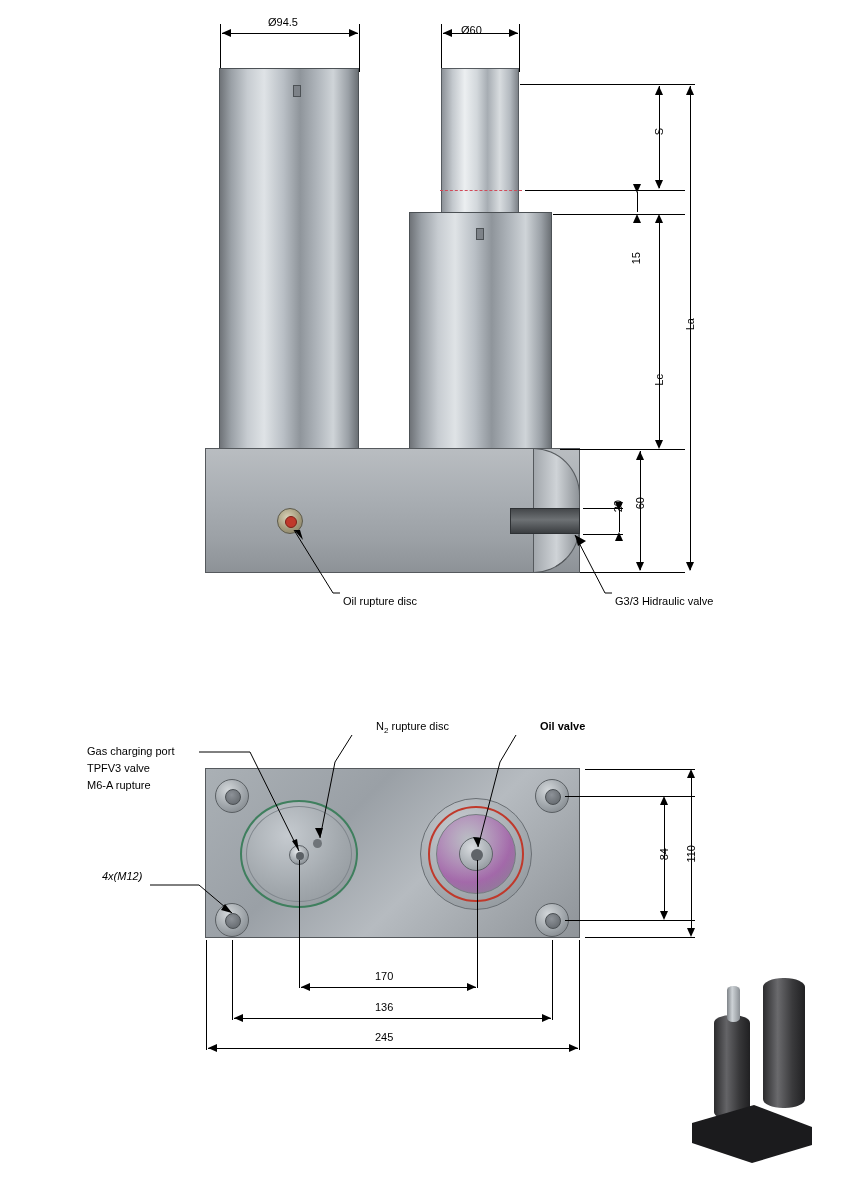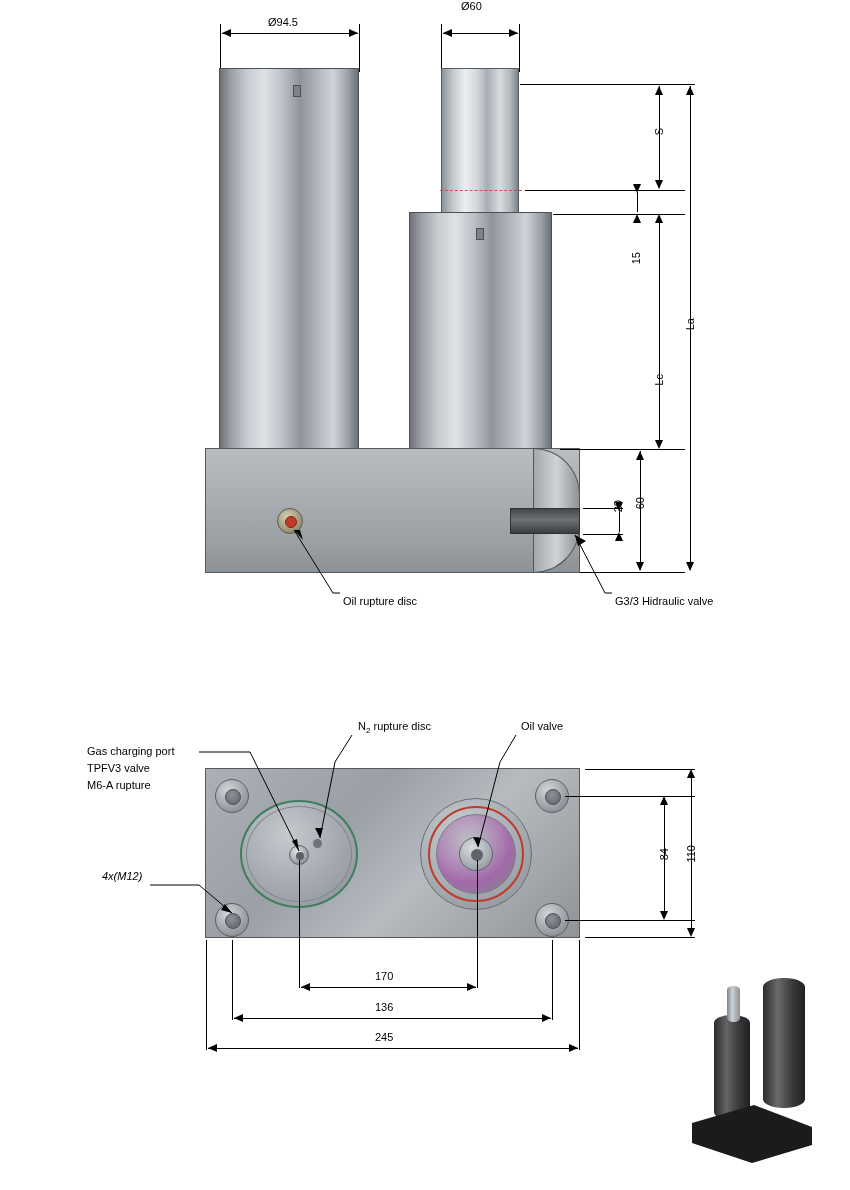--- a/index.html
+++ b/index.html
@@ -75,21 +75,21 @@
   <div class="ln hln" style="left:222px;top:33px;width:136px;"></div>
   <div class="arrowhead" style="left:222px;top:29px;border-top:4px solid transparent;border-bottom:4px solid transparent;border-right:9px solid #000;"></div>
   <div class="arrowhead" style="left:349px;top:29px;border-top:4px solid transparent;border-bottom:4px solid transparent;border-left:9px solid #000;"></div>
   <div class="lbl" style="left:268px;top:16px;">Ø94.5</div>
 
   <div class="ln vln" style="left:441px;top:24px;height:48px;"></div>
   <div class="ln vln" style="left:519px;top:24px;height:48px;"></div>
   <div class="ln hln" style="left:443px;top:33px;width:75px;"></div>
   <div class="arrowhead" style="left:443px;top:29px;border-top:4px solid transparent;border-bottom:4px solid transparent;border-right:9px solid #000;"></div>
   <div class="arrowhead" style="left:509px;top:29px;border-top:4px solid transparent;border-bottom:4px solid transparent;border-left:9px solid #000;"></div>
-  <div class="lbl" style="left:461px;top:0;text-align:center;">Ø60</div>
+  <div class="lbl" style="left:461px;top:24px;text-align:center;">Ø60</div>
 
   <div class="cylA"></div>
   <div class="notch" style="left:293px;top:85px;"></div>
 
   <div class="rod"></div>
   <div class="cylB"></div>
   <div class="notch" style="left:476px;top:228px;"></div>
   <div class="dash" style="left:440px;top:190px;width:82px;"></div>
 
   <div class="base"></div>
@@ -178,25 +178,25 @@
 
     <line x1="150" y1="885" x2="199" y2="885" stroke="#000" stroke-width="1"></line>
     <line x1="199" y1="885" x2="232" y2="913" stroke="#000" stroke-width="1"></line>
     <polygon points="232,913 221,910 225,904" fill="#000"></polygon>
   </svg>
 
   <div class="lbl" style="left:87px;top:745px;">Gas charging port</div>
   <div class="lbl" style="left:87px;top:762px;">TPFV3 valve</div>
   <div class="lbl" style="left:87px;top:779px;">M6-A rupture</div>
 
-  <div class="lbl" style="left:358px;top:720px;">
+  <div class="lbl" style="left:376px;top:720px;">
     <span>N</span><sub style="font-size:8px;">2</sub><span> rupture disc</span>
   </div>
 
-  <div class="lbl" style="left:521px;top:720px;">Oil valve</div>
+  <div class="lbl" style="left:540px;top:720px;font-weight:bold;">Oil valve</div>
   <div class="lbl" style="left:102px;top:870px;font-style:italic;">4x(M12)</div>
 
   <div class="ln hln" style="left:565px;top:796px;width:130px;"></div>
   <div class="ln hln" style="left:565px;top:920px;width:130px;"></div>
   <div class="ln hln" style="left:585px;top:769px;width:110px;"></div>
   <div class="ln hln" style="left:585px;top:937px;width:110px;"></div>
 
   <div class="ln vln" style="left:664px;top:798px;height:120px;"></div>
   <div class="arrowhead" style="left:660px;top:796px;border-left:4px solid transparent;border-right:4px solid transparent;border-bottom:9px solid #000;"></div>
   <div class="arrowhead" style="left:660px;top:911px;border-left:4px solid transparent;border-right:4px solid transparent;border-top:9px solid #000;"></div>

